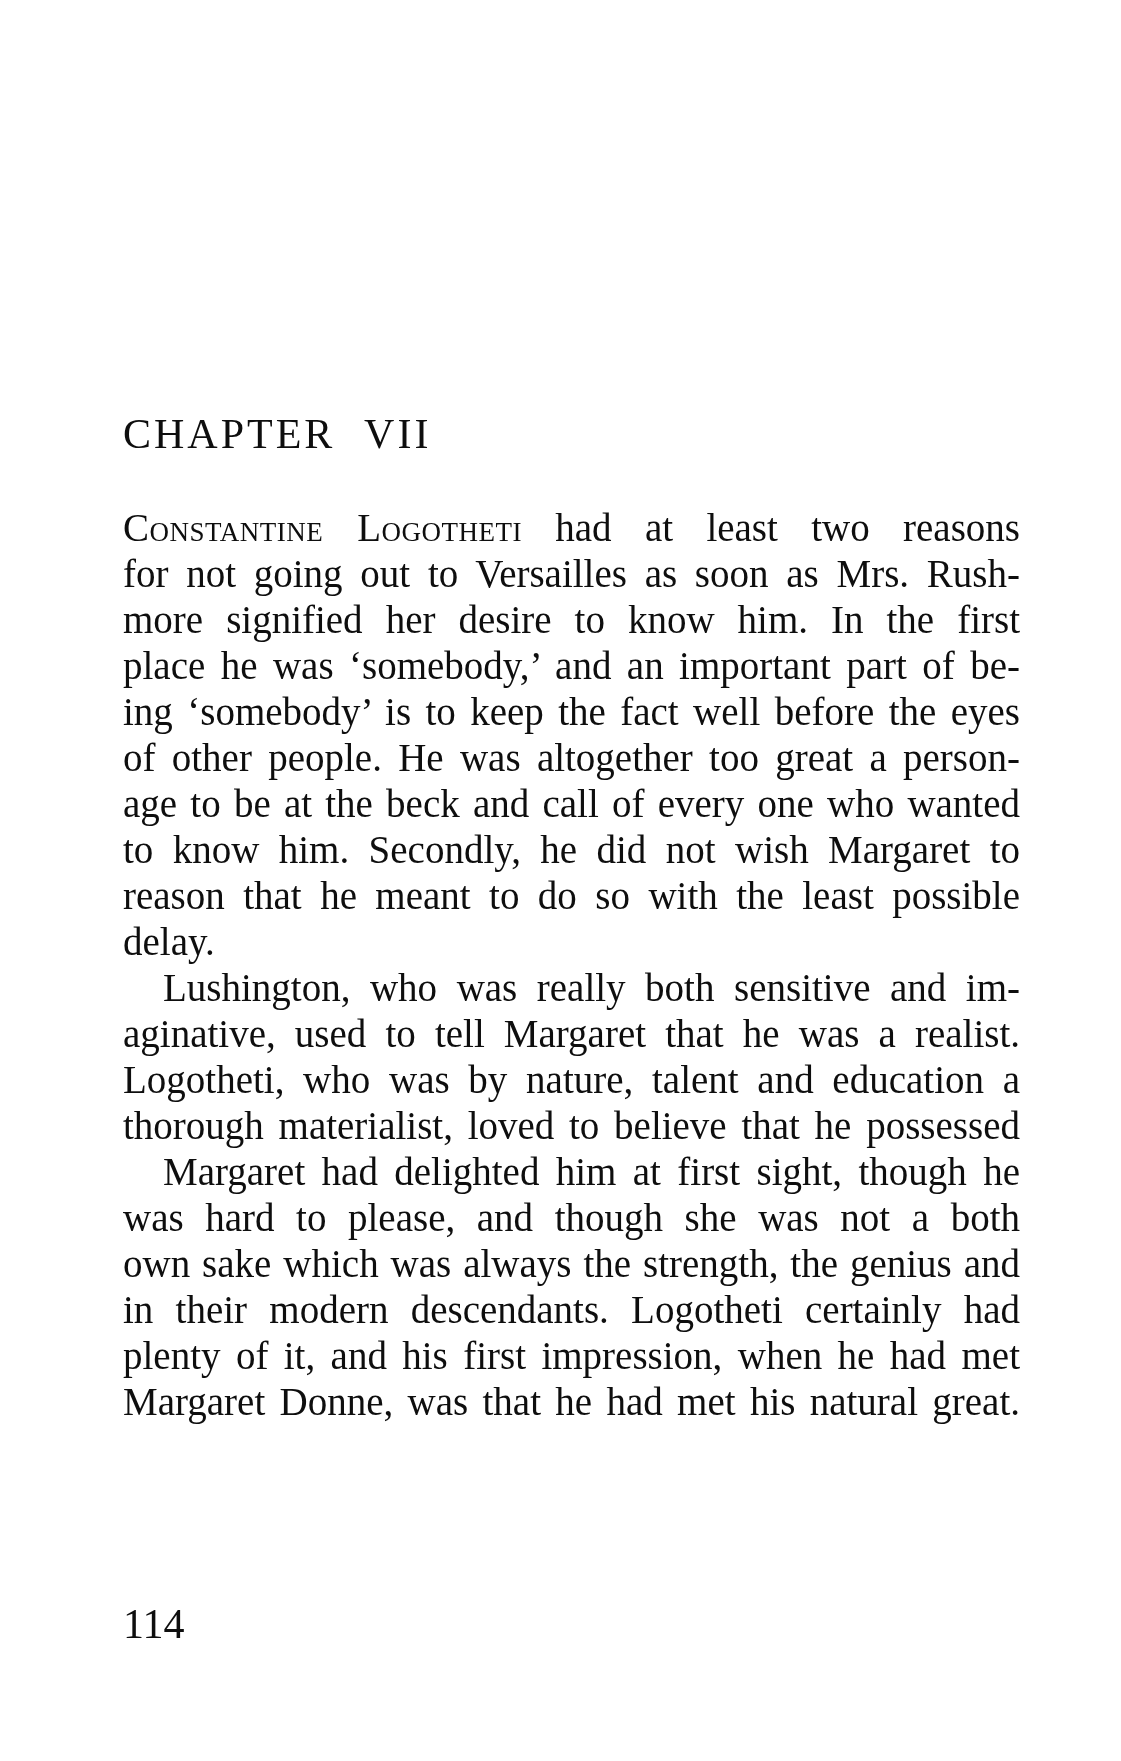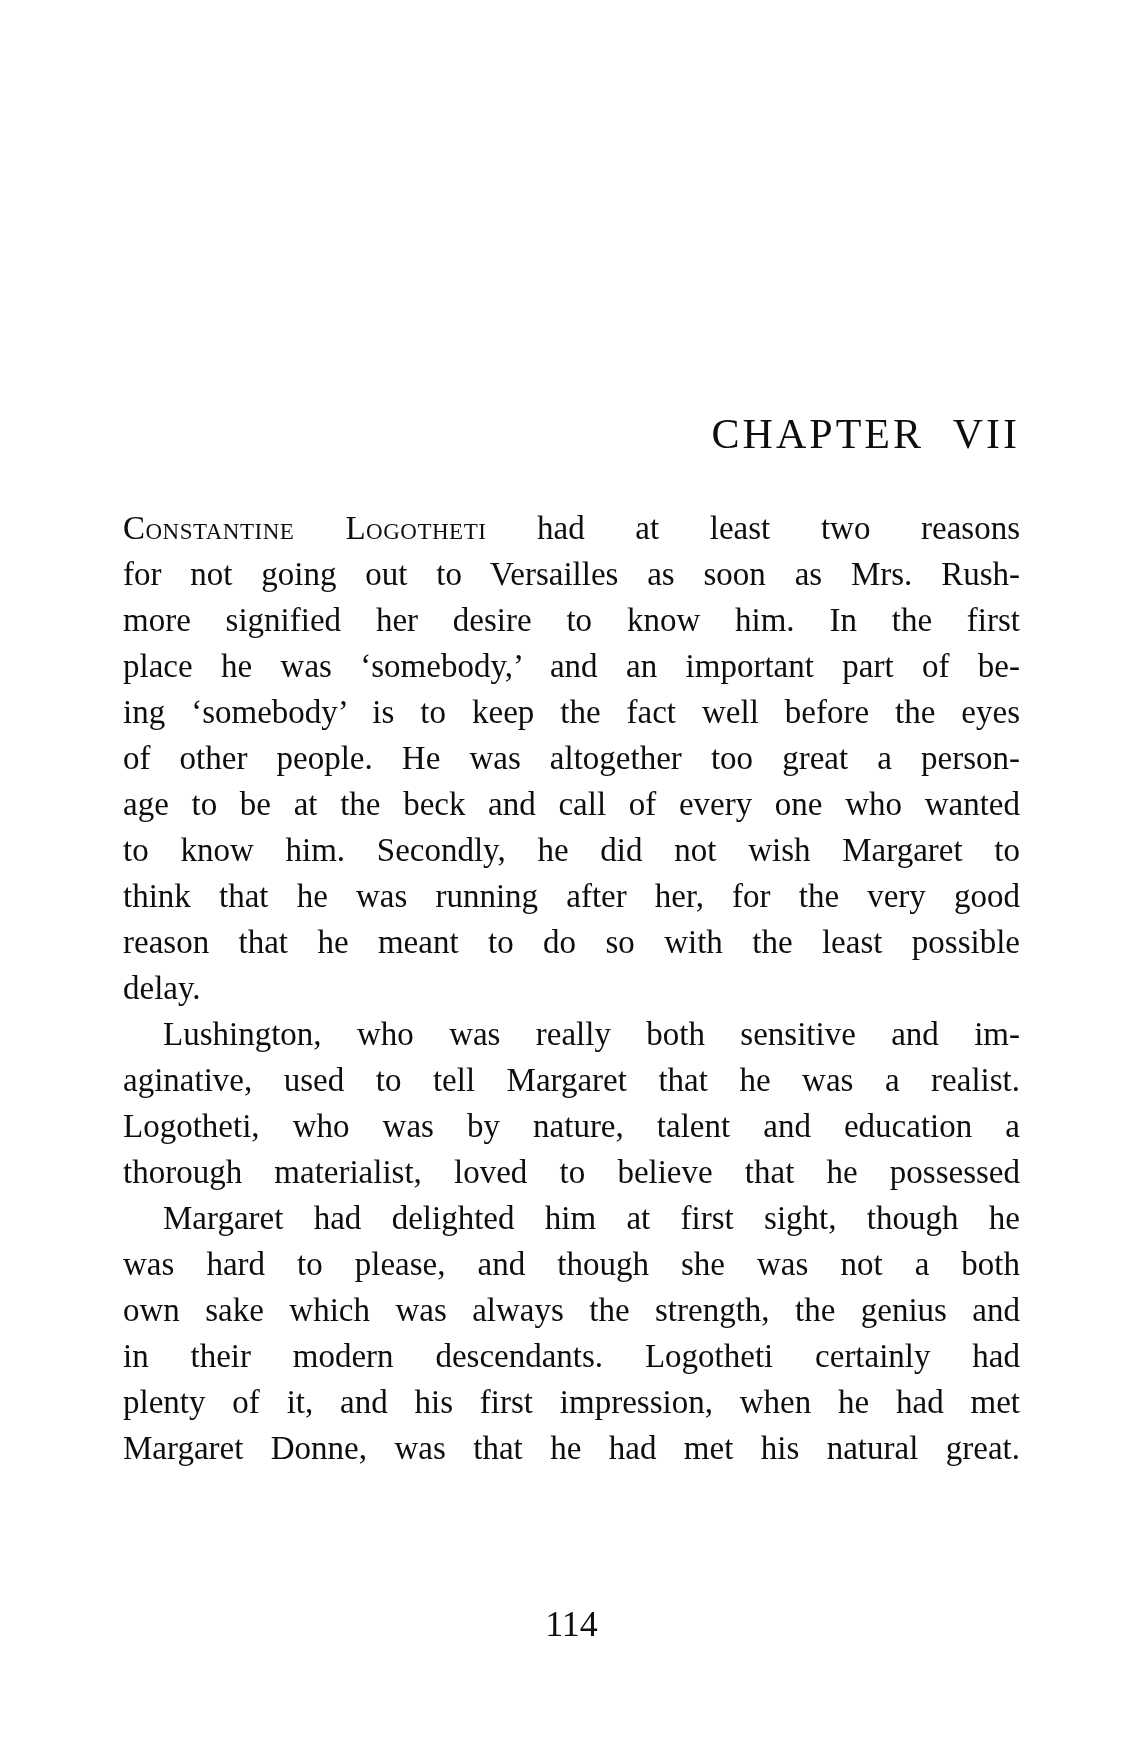--- a/index.html
+++ b/index.html
@@ -14,33 +14,33 @@
     background: #ffffff;
     color: #0e0e0e;
     font-family: "Liberation Serif", "DejaVu Serif", serif;
     overflow: hidden;
   }
   .heading {
     position: absolute;
     top: 413px;
     left: 123px;
     width: 897px;
-    text-align: right;
+    text-align: left;
     font-size: 42px;
     line-height: 42px;
     letter-spacing: 3px;
     word-spacing: 16px;
     white-space: nowrap;
   }
   .text-block {
     position: absolute;
     top: 505px;
     left: 123px;
     width: 897px;
-    font-size: 33px;
+    font-size: 39px;
   }
   .line {
     height: 46px;
     line-height: 46px;
     text-align: justify;
     text-align-last: justify;
     text-justify: inter-word;
     white-space: normal;
   }
   .line.indent {
@@ -52,41 +52,40 @@
   }
   .sc {
     font-variant: small-caps;
     letter-spacing: 0.5px;
   }
   .page-number {
     position: absolute;
     top: 1607px;
     left: 123px;
     width: 897px;
-    text-align: center;
-    font-size: 36px;
+    text-align: left;
+    font-size: 42px;
     line-height: 34px;
   }
 </style>
 </head>
 <body>
 
 <div class="page">
   <div class="heading">CHAPTER VII</div>
 
   <div class="text-block" id="text-block">
       <div class="line"><span class="sc">Constantine Logotheti</span> had at least two reasons</div>
       <div class="line">for not going out to Versailles as soon as Mrs. Rush-</div>
       <div class="line">more signified her desire to know him.  In the first</div>
       <div class="line">place he was ‘somebody,’ and an important part of be-</div>
       <div class="line">ing ‘somebody’ is to keep the fact well before the eyes</div>
       <div class="line">of other people.  He was altogether too great a person-</div>
       <div class="line">age to be at the beck and call of every one who wanted</div>
       <div class="line">to know him.  Secondly, he did not wish Margaret to</div>
-      <div class="line">think that he was running after her, for the very good</div>
       <div class="line">reason that he meant to do so with the least possible</div>
       <div class="line no-justify">delay.</div>
       <div class="line indent">Lushington, who was really both sensitive and im-</div>
       <div class="line">aginative, used to tell Margaret that he was a realist.</div>
       <div class="line">Logotheti, who was by nature, talent and education a</div>
       <div class="line">thorough materialist, loved to believe that he possessed</div>
       <div class="line indent">Margaret had delighted him at first sight, though he</div>
       <div class="line">was hard to please, and though she was not a both</div>
       <div class="line">own sake which was always the strength, the genius and</div>
       <div class="line">in their modern descendants.  Logotheti certainly had</div>

